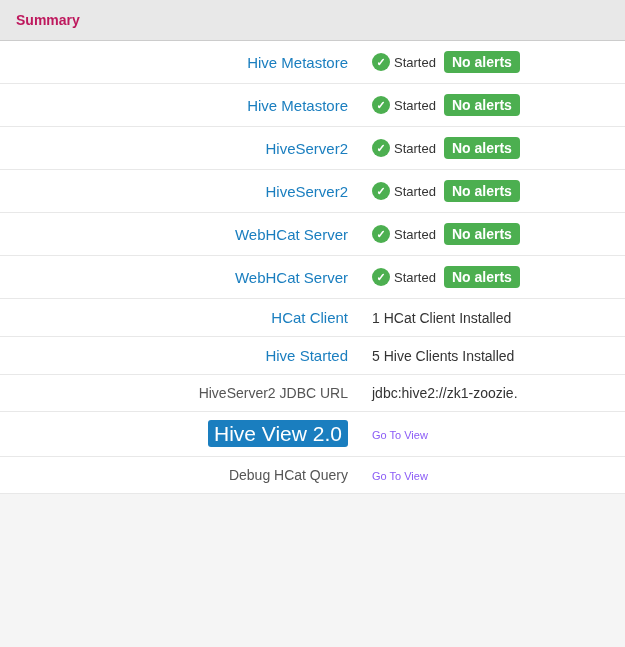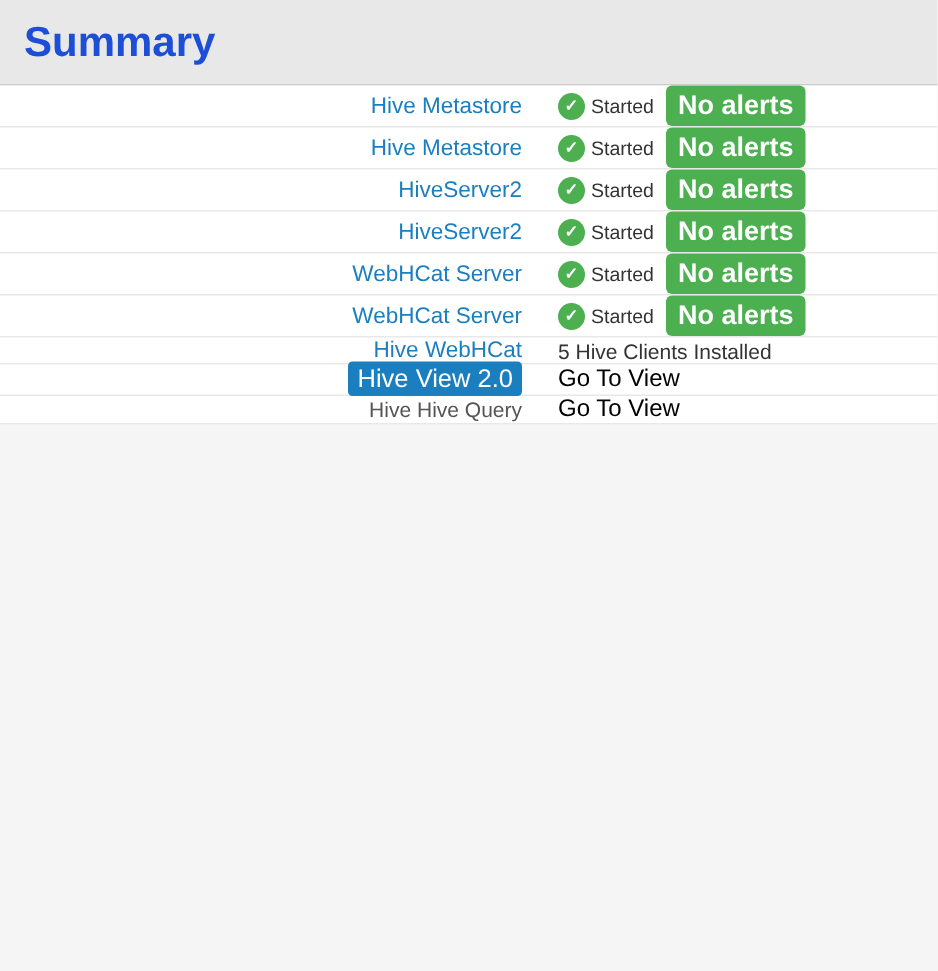--- a/index.html
+++ b/index.html
@@ -21,37 +21,37 @@
       background: #fff;
     }
 
     .summary-header {
       background: #e8e8e8;
       padding: 12px 16px;
       border-bottom: 1px solid #ccc;
     }
 
     .summary-header h2 {
-      font-size: 28px;
+      font-size: 14px;
       font-weight: bold;
-      color: #1d4ed8;
+      color: #be185d;
     }
 
     .summary-table {
       width: 100%;
       border-collapse: collapse;
       background: #fff;
     }
 
     .summary-table tr {
       border-bottom: 1px solid #e8e8e8;
     }
 
     .summary-table td {
-      padding: 0 12px;
+      padding: 10px 12px;
       vertical-align: middle;
     }
 
     .label-cell {
       text-align: right;
       width: 360px;
       color: #555;
       font-size: 14px;
       padding-right: 8px;
     }
@@ -94,39 +94,39 @@
 
     .started-text {
       color: #333;
       font-size: 13px;
       margin-right: 4px;
     }
 
     .no-alerts-badge {
       background: #4CAF50;
       color: #fff;
-      font-size: 18px;
+      font-size: 14px;
       font-weight: bold;
       padding: 3px 8px;
       border-radius: 4px;
       white-space: nowrap;
     }
 
     .highlight-label {
       background: #1a7ebf;
       color: #fff;
       padding: 2px 6px;
       border-radius: 3px;
-      font-size: 17px;
+      font-size: 21px;
     }
 
     .go-to-view-link {
-      color: #000000;
+      color: #8b5cf6;
       text-decoration: none;
-      font-size: 16px;
+      font-size: 11px;
       margin-top: 24px;
     }
 
     .jdbc-url {
       color: #333;
       font-size: 14px;
       white-space: nowrap;
       overflow: hidden;
       text-overflow: ellipsis;
       max-width: 260px;
@@ -196,26 +196,34 @@
           <td class="label-cell"><a href="#">WebHCat Server</a></td>
           <td class="value-cell">
             <div class="status-started">
               <span class="check-circle"></span>
               <span class="started-text">Started</span>
               <span class="no-alerts-badge">No alerts</span>
             </div>
           </td>
         </tr>
         <tr>
-          <td class="label-cell"><a href="#">Hive WebHCat</a></td>
+          <td class="label-cell"><a href="#">HCat Client</a></td>
+          <td class="value-cell"><span>1 HCat Client Installed</span></td>
+        </tr>
+        <tr>
+          <td class="label-cell"><a href="#">Hive Started</a></td>
           <td class="value-cell"><span>5 Hive Clients Installed</span></td>
+        </tr>
+        <tr>
+          <td class="label-cell">HiveServer2 JDBC URL</td>
+          <td class="value-cell"><span class="jdbc-url">jdbc:hive2://zk1-zoozie.</span></td>
         </tr>
         <tr>
           <td class="label-cell"><span class="highlight-label">Hive View 2.0</span></td>
           <td class="value-cell"><a href="#" class="go-to-view-link">Go To View</a></td>
         </tr>
         <tr>
-          <td class="label-cell">Hive Hive Query</td>
+          <td class="label-cell">Debug HCat Query</td>
           <td class="value-cell"><a href="#" class="go-to-view-link">Go To View</a></td>
         </tr>
       </tbody>
   </table>
 </div>
 
 </body></html>

